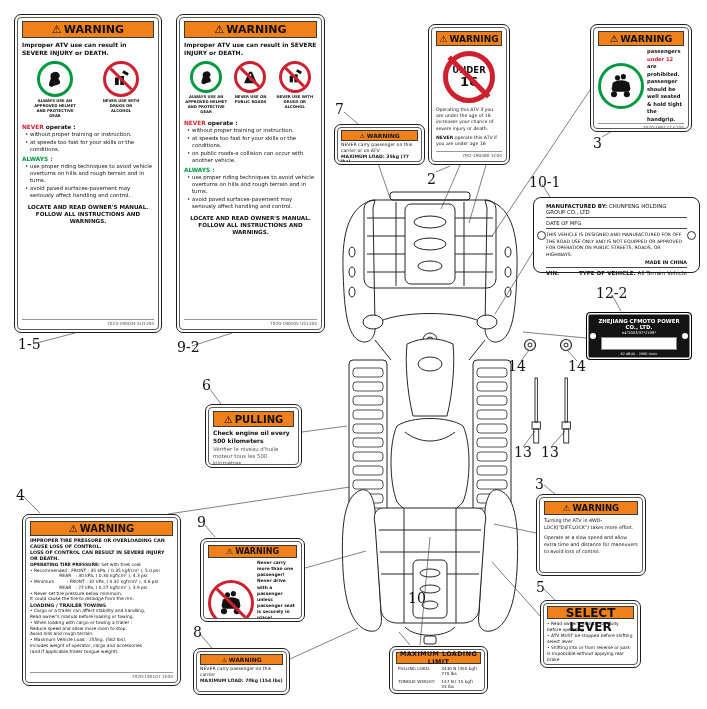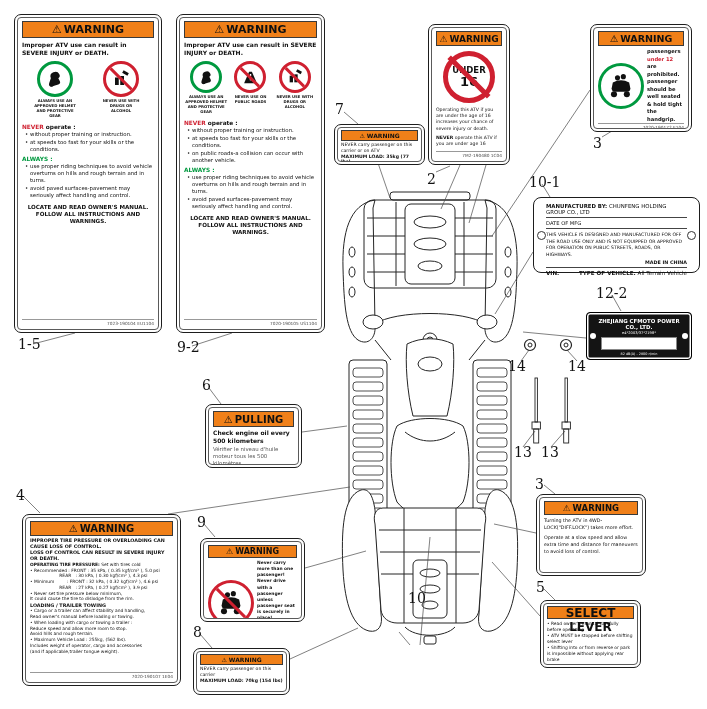--- a/index.html
+++ b/index.html
@@ -478,20 +478,39 @@
     <div class="inner" style="padding:2px 3px;">
       <div class="hdr">
         <span class="tri">⚠</span>
         <span>WARNING</span>
       </div>
       <div class="body">NEVER carry passenger on this carrier</div>
       <div class="max">MAXIMUM LOAD: 70kg (154 lbs)</div>
     </div>
   </div>
 
+  <div class="sticker l10" style="left:389px;top:646px;width:99px;height:48px;">
+    <div class="inner" style="padding:2px 3px;">
+      <div class="hdr">MAXIMUM  LOADING  LIMIT</div>
+      <table>
+        <tbody>
+            <tr>
+          <td>PULLING LOAD:</td>
+          <td class="v">3430 N (350 kgf)
+770 lbs</td>
+        </tr>
+        <tr>
+          <td>TONGUE WEIGHT:</td>
+          <td class="v">147 N ( 15 kgf)
+33 lbs</td>
+        </tr>
+      </tbody>
+        </table>
+    </div>
+  </div>
 
   <div class="sticker l11" style="left:536px;top:494px;width:110px;height:82px;">
     <div class="inner">
       <div class="hdr">
         <span class="tri">⚠</span>
         <span>WARNING</span>
       </div>
       <p>Turning the ATV in 4WD-LOCK("DIFF.LOCK") takes more effort.</p>
       <p>Operate at a slow speed and allow extra time and distance for maneuvers to avoid loss of control.</p>
     </div>

